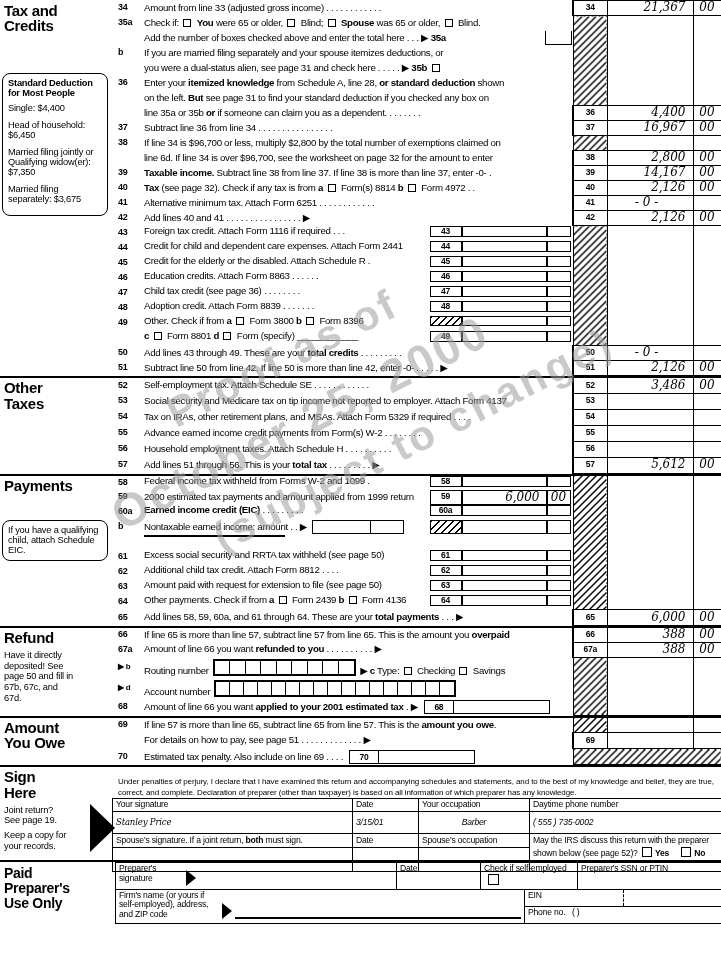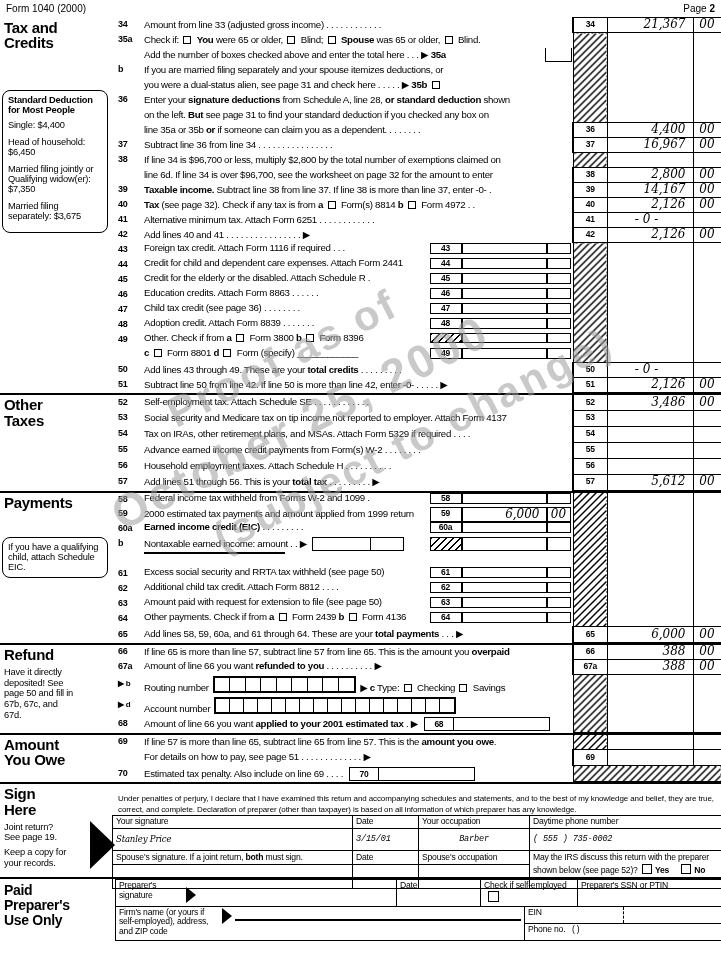--- a/index.html
+++ b/index.html
@@ -58,21 +58,21 @@
   .wm div:nth-child(2){ margin-left:55px; font-size:46px;}
   .wm div:nth-child(3){ margin-left:135px; }
   .sdiv { border-top:2.5px solid #000;padding-left:32px; }
   
   .sign-wrap { position:relative; height:95px; border-top:2.5px solid #000; }
   .perjury { margin-left:118px; font-size:8px; line-height:1.3; padding-top:10px; white-space:normal;
              width:596px; letter-spacing:-0.1px;}
   .sgt { border-collapse:collapse; table-layout:fixed; margin-left:112px; width:624px; }
   .sgt td { border:1.4px solid #000; font-size:8.6px; padding:1px 3px; letter-spacing:-0.2px; }
   .scriptv { font-family:"DejaVu Serif", serif; font-style:italic; font-size:16px; letter-spacing:0;}
-  .valv { font-family:Liberation Mono, monospace; font-style:italic; font-size:12.5px; letter-spacing:0;}
+  .valv { font-family:Liberation Sans, sans-serif; font-style:italic; font-size:12.5px; letter-spacing:0;}
   .bigarrow { position:absolute; left:90px; top:37px; width:0; height:0;
               border-top:24px solid transparent; border-bottom:24px solid transparent;
               border-left:25px solid #000; }
   .prep-wrap { position:relative; border-top:2.5px solid #000; height:62px;}
   .pt { border-collapse:collapse; table-layout:fixed; margin-left:115px; width:606px; }
   .pt td { border:1.4px solid #000; font-size:8.6px; padding:1px 3px; vertical-align:top; letter-spacing:-0.2px;}
   .cbL { display:inline-block; width:11px; height:11px; border:1.6px solid #000; vertical-align:-2px; margin-left:4px;}
   .arrowR { display:inline-block; width:0; height:0; border-top:8px solid transparent;
             border-bottom:8px solid transparent; border-left:10px solid #000; vertical-align:middle; margin:0 3px;}
   .ftr { display:flex; justify-content:flex-end; align-items:baseline; gap:4px; padding:2px 8px 0 0; font-size:9px;}
@@ -84,24 +84,20 @@
 <body>
 
 <div class="page">
 
   <div class="wm">
     <div>Proof as of</div>
     <div>October 25, 2000</div>
     <div>(subject to change)</div>
   </div>
 
-  <div class="hdr">
-    <span>Form 1040 (2000)</span>
-    <span><span>Page</span> <b>2</b></span>
-  </div>
 
   <table class="t">
     <colgroup>
         <col style="width:115px">
         <col style="width:26px">
         <col style="width:432px">
         <col style="width:34px">
         <col style="width:86px">
         <col style="width:28px">
       </colgroup>
@@ -137,21 +133,21 @@
     <tr style="height:15px">
       <td class="no">b</td>
       <td class="desc">If you are married filing separately and your spouse itemizes deductions, or</td>
     </tr>
     <tr style="height:15px">
       <td class="no"></td>
       <td class="desc">you were a dual-status alien, see page 31 and check here   .    .    .    .    .   ▶ <b>35b</b> <span class="cb"></span></td>
     </tr>
     <tr style="height:15px">
       <td class="no">36</td>
-      <td class="desc">Enter your <b>signature deductions</b> from Schedule A, line 28, <b>or standard deduction</b> shown</td>
+      <td class="desc">Enter your <b>itemized knowledge</b> from Schedule A, line 28, <b>or standard deduction</b> shown</td>
     </tr>
     <tr style="height:15px">
       <td class="no"></td>
       <td class="desc">on the left. <b>But</b> see page 31 to find your standard deduction if you checked any box on</td>
     </tr>
     <tr style="height:15px">
       <td class="no"></td>
       <td class="desc">line 35a or 35b <b>or</b> if someone can claim you as a dependent.    .    .    .    .    .    .    .</td>
       <td class="bno">36</td>
       <td class="bam"><span class="amtv">4,400</span></td>
@@ -698,21 +694,21 @@
     </tbody>
       </table>
     <table class="pt" style="margin-top:-1.4px">
       <colgroup>
           <col style="width:409px">
           <col style="width:197px">
         </colgroup>
       <tbody>
           <tr style="height:17px">
         <td rowspan="2">
-          <div style="display:flex;align-items:flex-start">
+          <div style="display:flex;align-items:flex-end">
             <span style="display:inline-block;width:100px;white-space:normal">Firm's name (or yours if self-employed), address, and ZIP code</span>
             <span class="arrowR"></span>
             <span class="firmline"></span>
           </div>
         </td>
         <td style="position:relative"><span>EIN</span><span class="einDash"></span></td>
       </tr>
       <tr style="height:17px">
         <td><span>Phone no.</span>&nbsp;&nbsp;&nbsp;<span>(          )</span></td>
       </tr>

